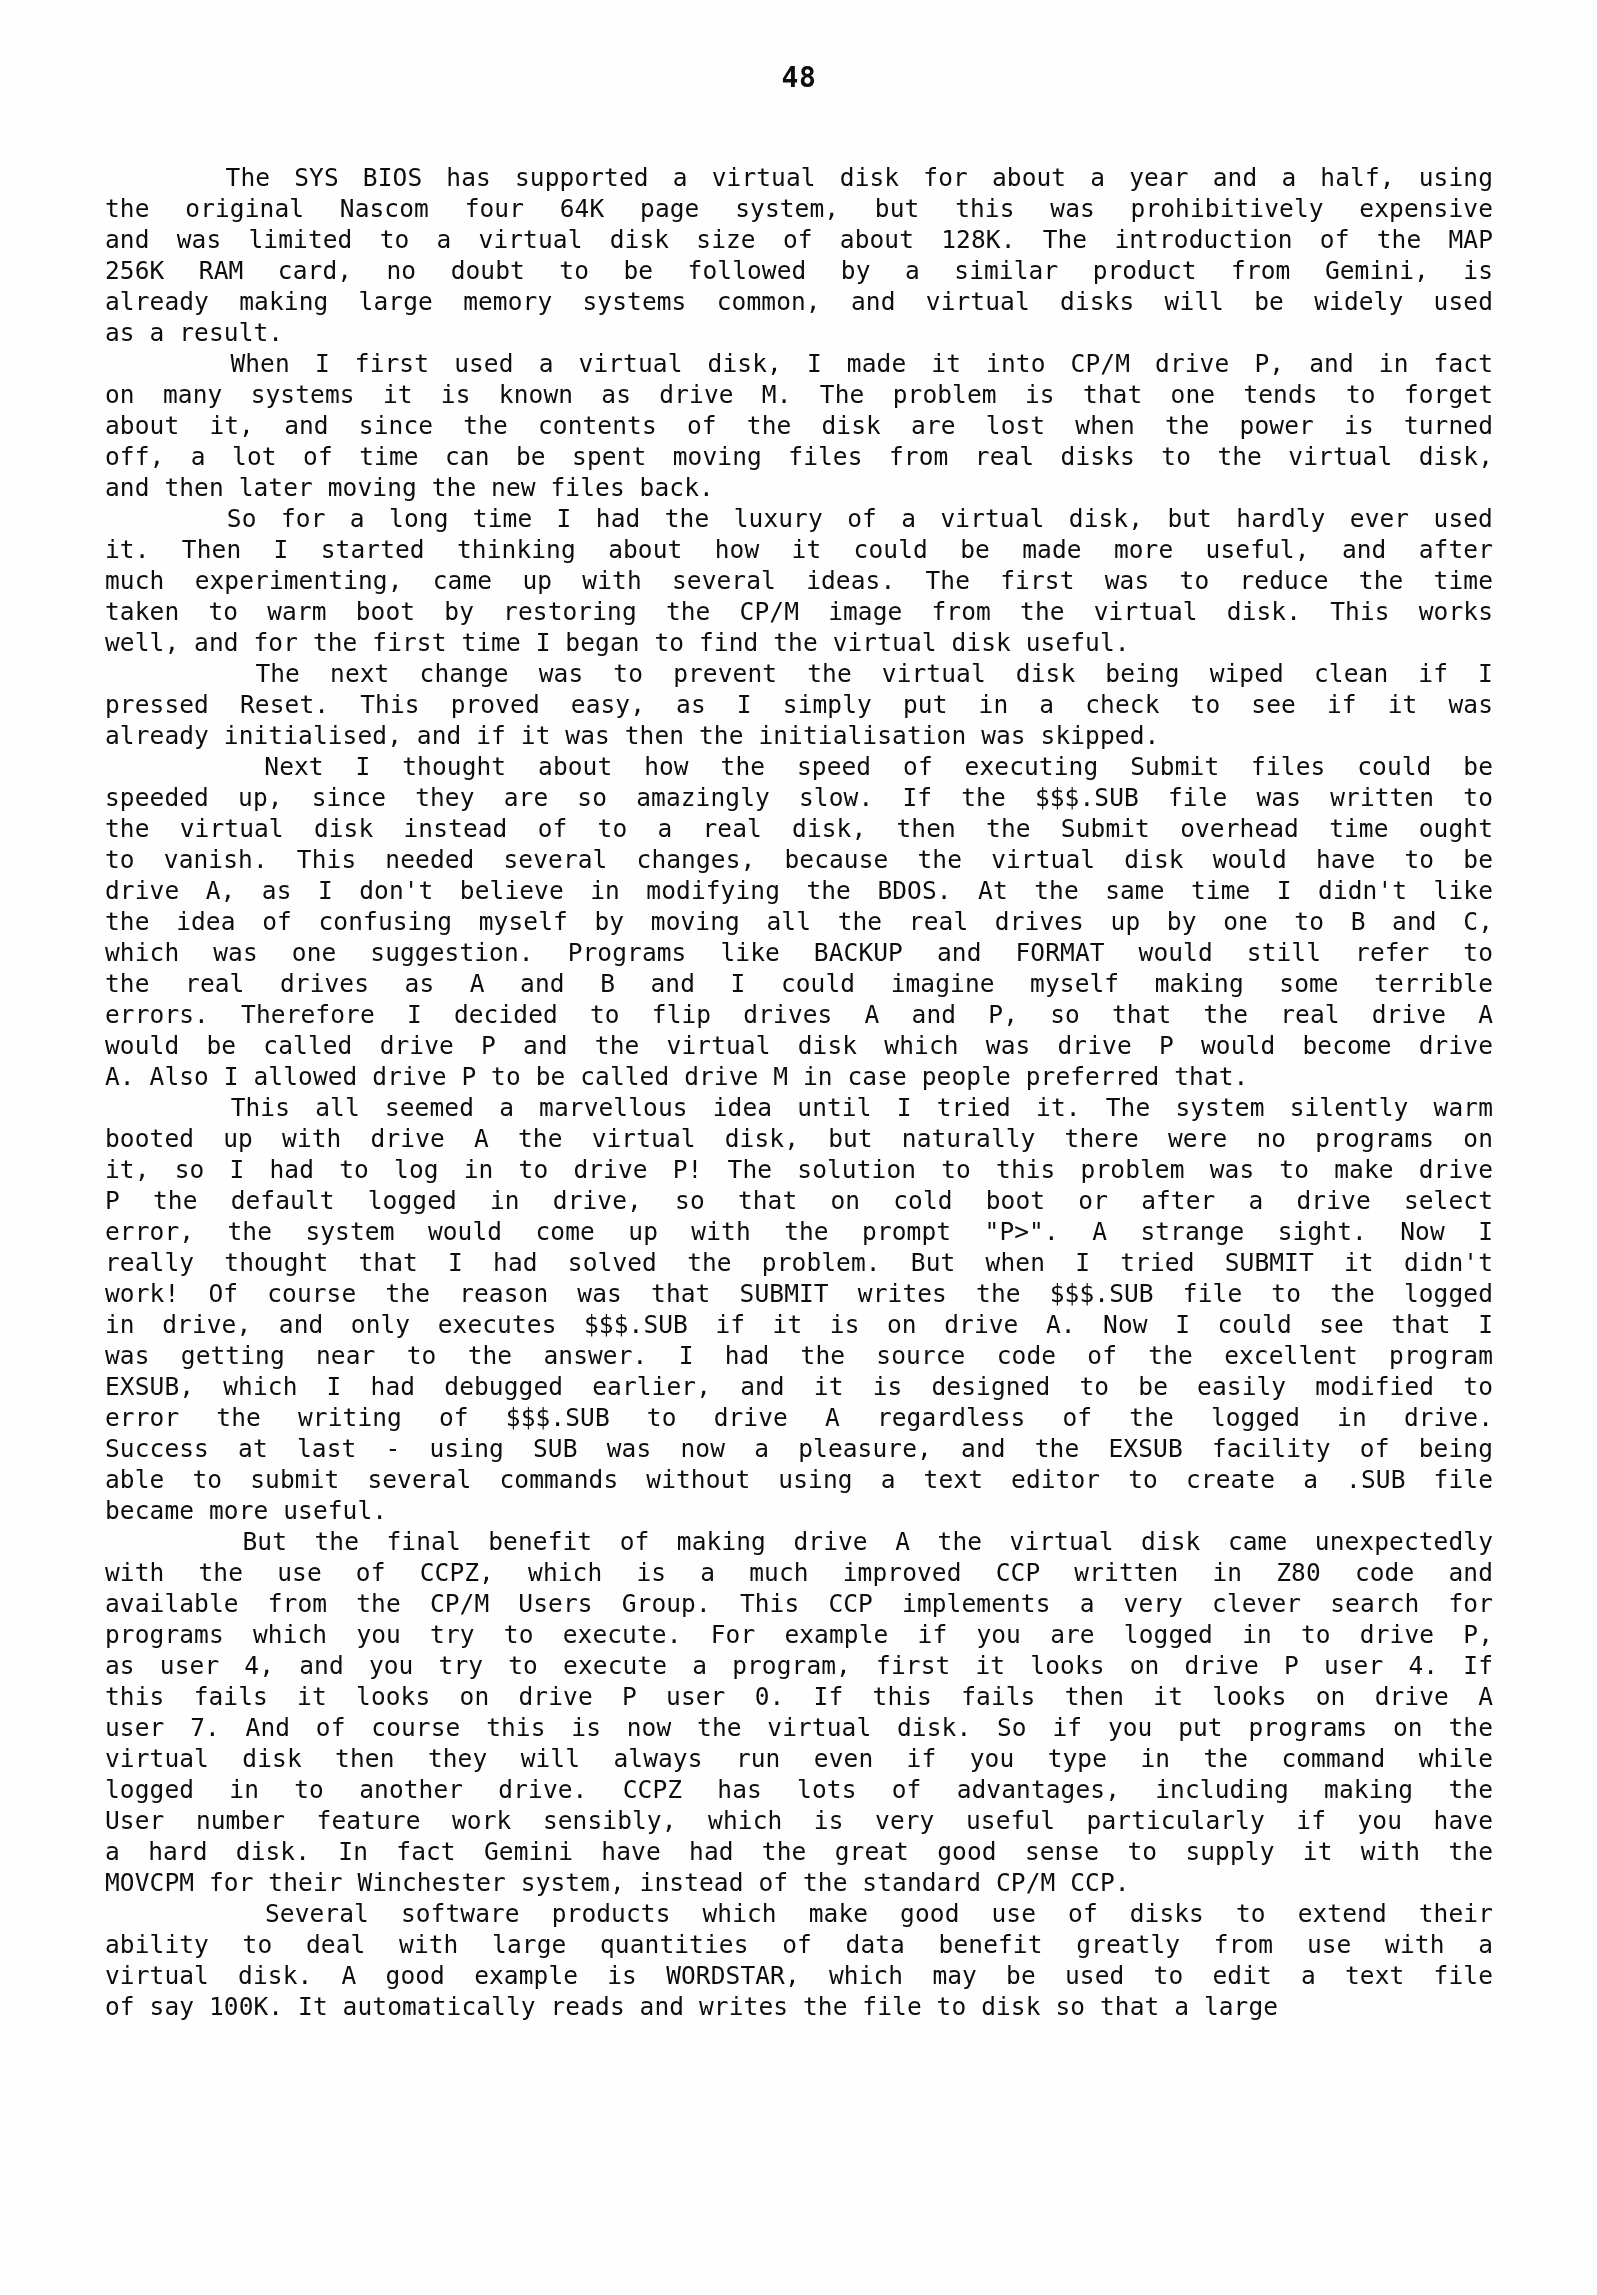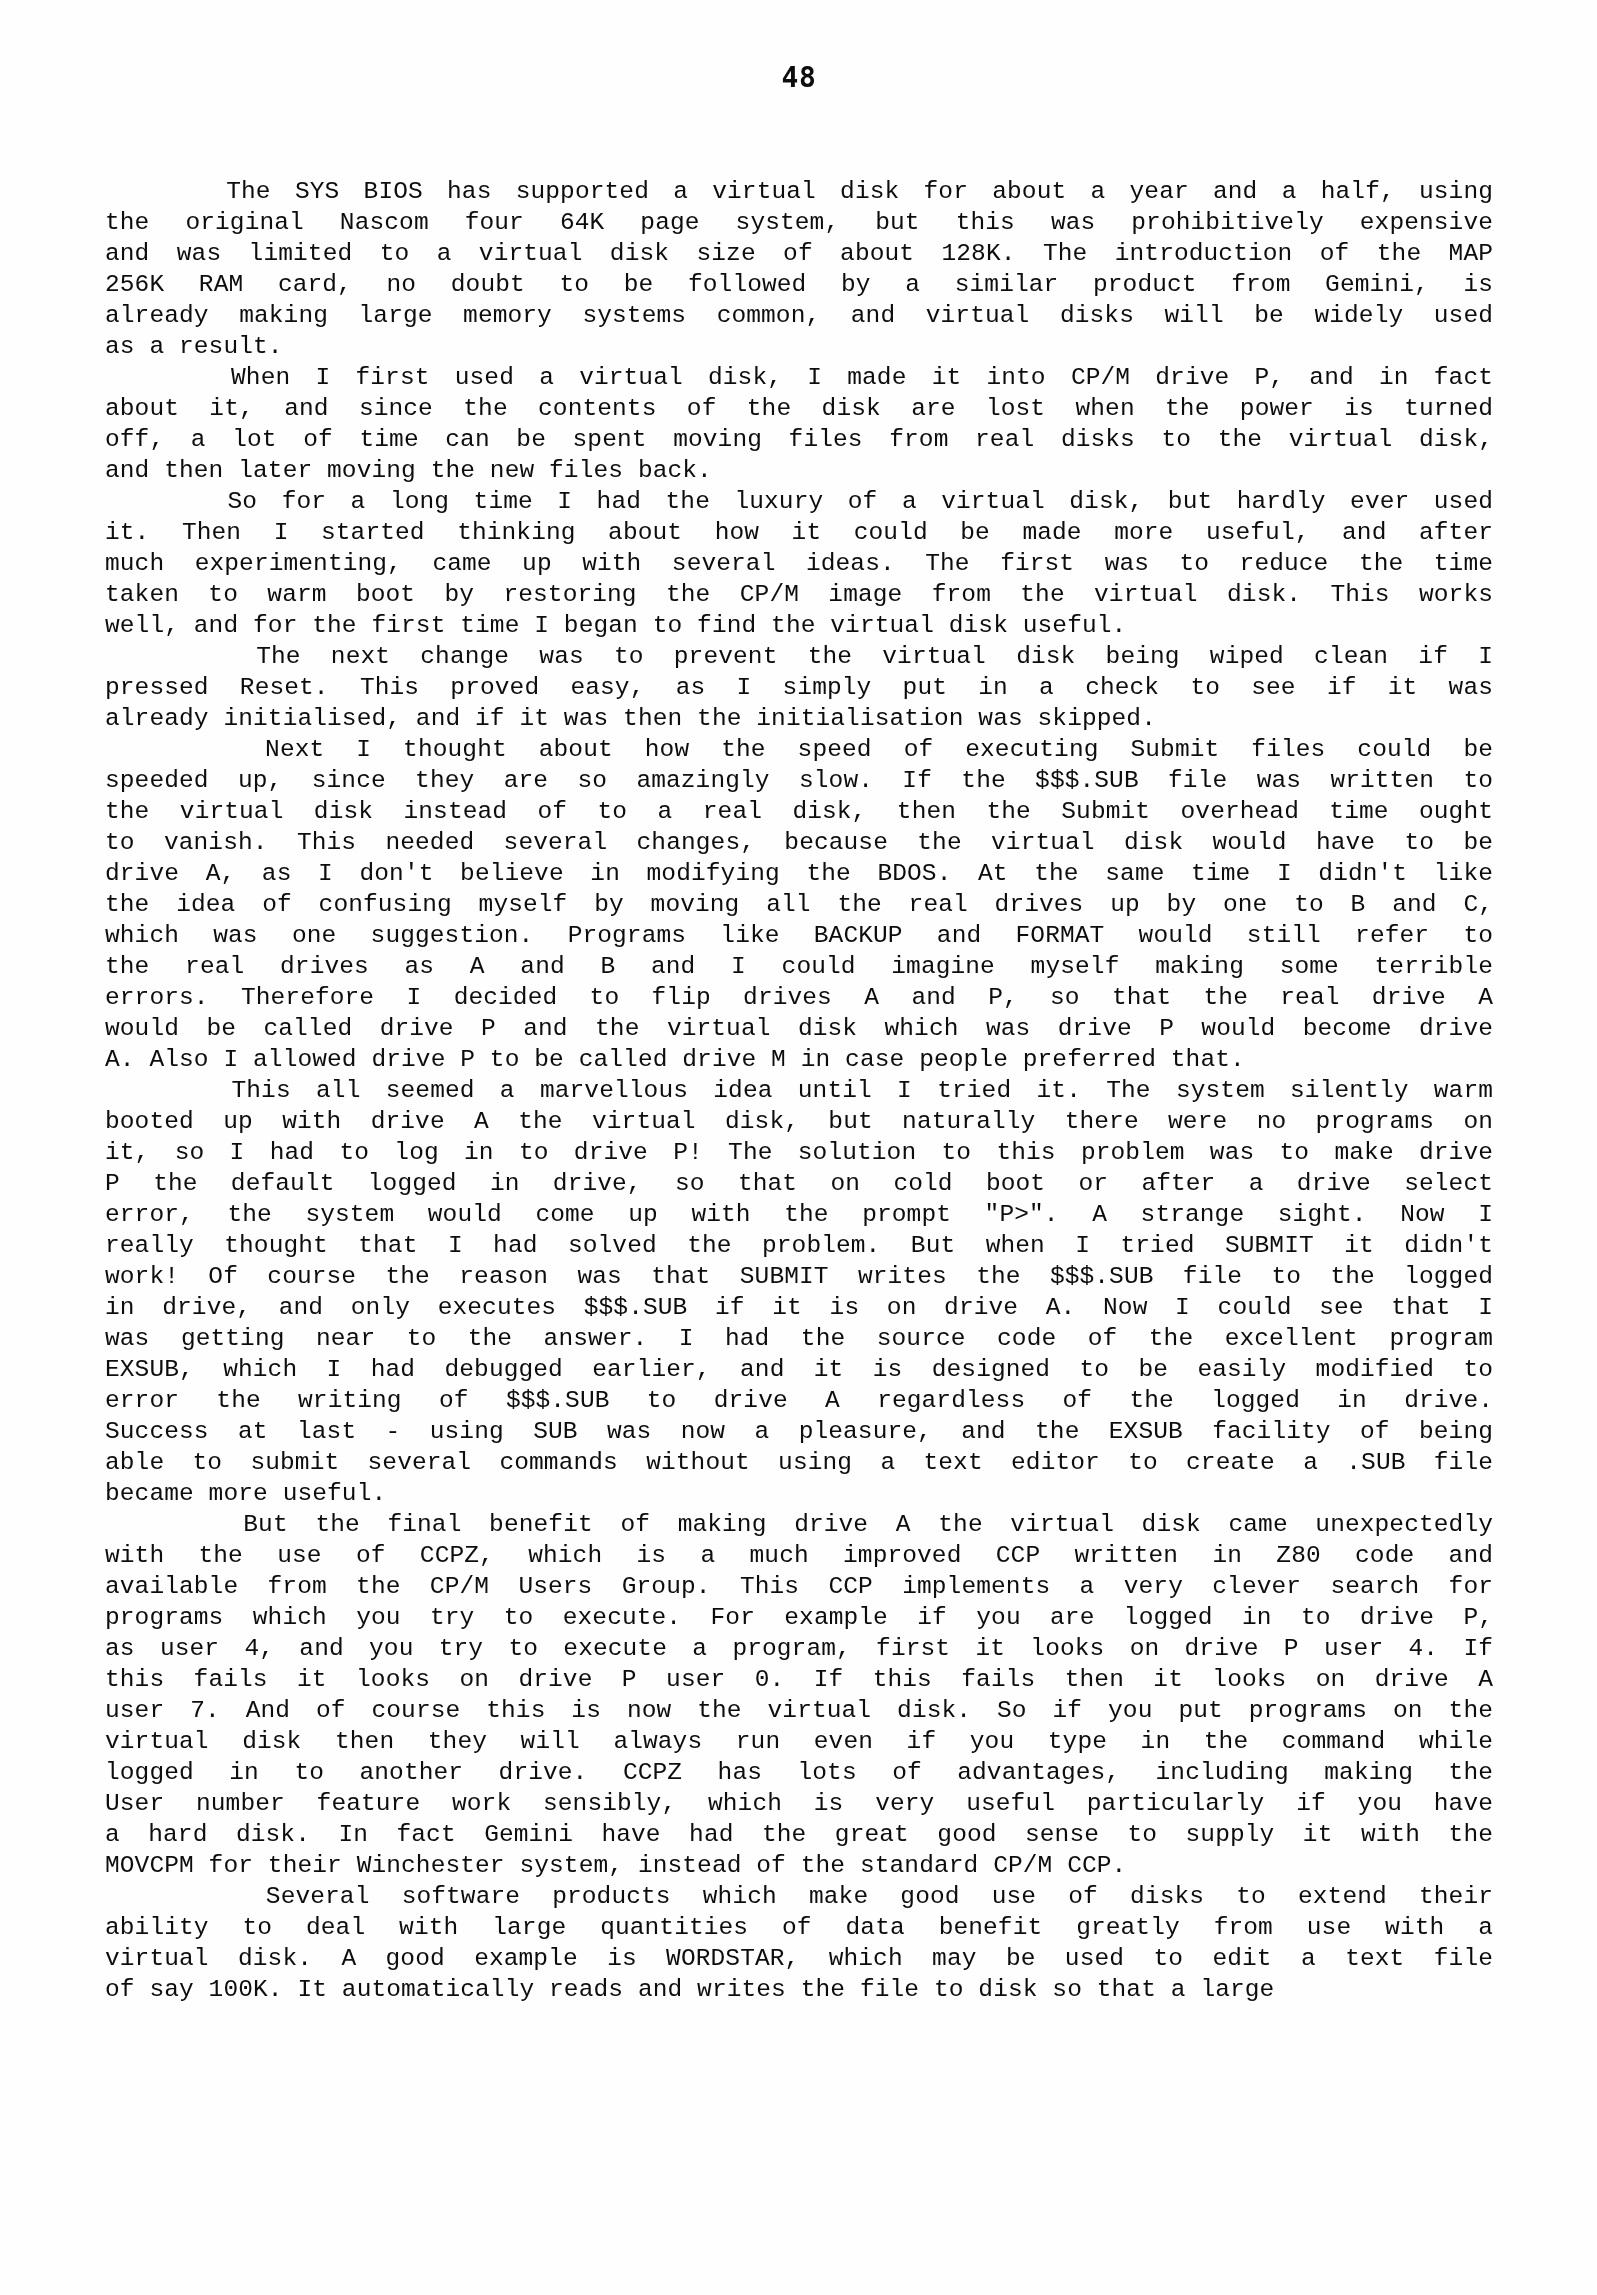--- a/index.html
+++ b/index.html
@@ -26,24 +26,23 @@
     top: 61px;
     left: 0;
     width: 1598px;
     text-align: center;
     font-size: 28px;
     font-weight: bold;
     letter-spacing: 0.7px;
   }
   .body-text {
     position: absolute;
-    top: 176px;
+    top: 162px;
     left: 105px;
     width: 1388px;
-    font-family: Liberation Mono, monospace;
   }
   
   .ln {
     display: block;
     font-size: 24.5px;
     line-height: 31px;
     text-align: justify;
     text-align-last: justify;
     white-space: pre-wrap;
     letter-spacing: 0.1px;
@@ -69,20 +68,21 @@
       <div class="para">
         <span class="ln indent">     The SYS BIOS has supported a virtual disk for about a year and a half, using</span>
         <span class="ln">the original Nascom four 64K page system, but this was prohibitively expensive</span>
         <span class="ln">and was limited to a virtual disk size of about 128K. The introduction of the MAP</span>
         <span class="ln">256K RAM card, no doubt to be followed by a similar product from Gemini, is</span>
         <span class="ln">already making large memory systems common, and virtual disks will be widely used</span>
         <span class="ln last">as a result.</span>
       </div>
       <div class="para">
         <span class="ln indent">     When I first used a virtual disk, I made it into CP/M drive P, and in fact</span>
+        <span class="ln">on many systems it is known as drive M. The problem is that one tends to forget</span>
         <span class="ln">about it, and since the contents of the disk are lost when the power is turned</span>
         <span class="ln">off, a lot of time can be spent moving files from real disks to the virtual disk,</span>
         <span class="ln last">and then later moving the new files back.</span>
       </div>
       <div class="para">
         <span class="ln indent">     So for a long time I had the luxury of a virtual disk, but hardly ever used</span>
         <span class="ln">it. Then I started thinking about how it could be made more useful, and after</span>
         <span class="ln">much experimenting, came up with several ideas. The first was to reduce the time</span>
         <span class="ln">taken to warm boot by restoring the CP/M image from the virtual disk. This works</span>
         <span class="ln last">well, and for the first time I began to find the virtual disk useful.</span>

